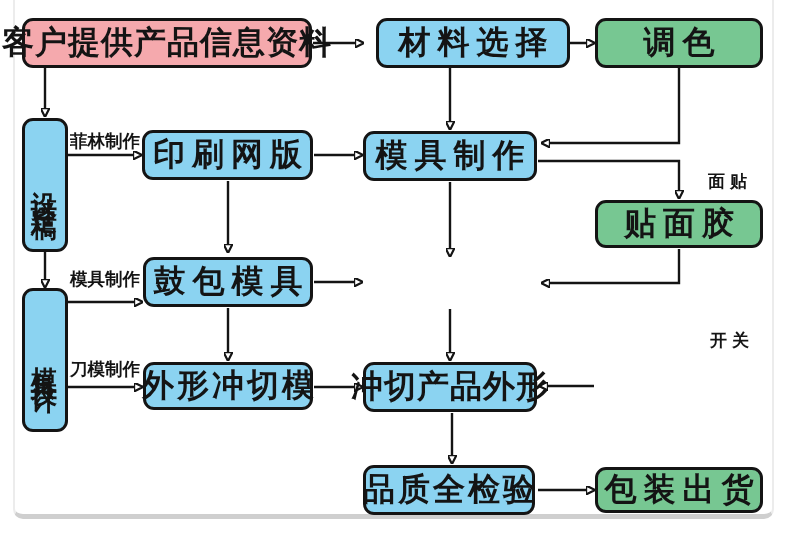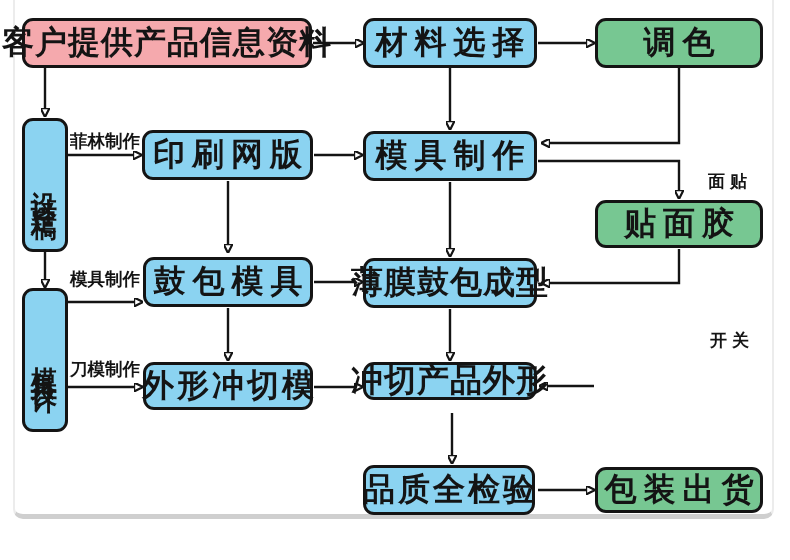--- a/index.html
+++ b/index.html
@@ -104,41 +104,40 @@
     <path d="M68,387 H135" marker-end="url(#ah)"></path>
     <path d="M314,387 H355" marker-end="url(#ah)"></path>
     <path d="M450,309 V353" marker-end="url(#ah)"></path>
     <path d="M594,386 H547" marker-end="url(#ah)"></path>
     <path d="M452,413 V456" marker-end="url(#ah)"></path>
     <path d="M538,490 H587" marker-end="url(#ah)"></path>
   </svg>
 
   <div class="node pink" style="left:22px; top:18px; width:290px; height:50px;">客户提供产品信息资料</div>
 
-  <div class="node blue sp" style="left:363px; top:18px; width:174px; height:50px;">材料选择</div>
+  <div class="node blue sp" style="left:376px; top:18px; width:194px; height:50px;">材料选择</div>
 
   <div class="node green sp" style="left:595px; top:18px; width:168px; height:50px;">调色</div>
 
   <div class="node blue vert" style="left:22px; top:118px; width:46px; height:134px;">设计定稿</div>
 
   <div class="node blue sp" style="left:142px; top:130px; width:171px; height:50px;">印刷网版</div>
 
   <div class="node blue sp" style="left:363px; top:131px; width:174px; height:50px;">模具制作</div>
 
   <div class="node green sp" style="left:595px; top:200px; width:168px; height:48px;">贴面胶</div>
 
   <div class="node blue sp" style="left:143px; top:257px; width:170px; height:50px;">鼓包模具</div>
 
-  <div class="node blue" style="left:363px; top:258px; width:174px; height:50px;">薄膜鼓包成型</div>
 
   <div class="node blue vert" style="left:22px; top:288px; width:46px; height:144px;">模具设计</div>
 
   <div class="node blue sm" style="left:143px; top:362px; width:170px; height:48px;">外形冲切模</div>
 
-  <div class="node blue" style="left:363px; top:362px; width:174px; height:38px;">冲切产品外形</div>
+  <div class="node blue" style="left:363px; top:362px; width:174px; height:50px;">冲切产品外形</div>
 
 
   <div class="node blue sm" style="left:363px; top:465px; width:172px; height:50px;">品质全检验</div>
 
   <div class="node green sp" style="left:595px; top:467px; width:168px; height:46px;">包装出货</div>
 
   <div class="edge-label" style="left:70px; top:129px;">菲林制作</div>
 
   <div class="edge-label" style="left:70px; top:267px;text-align:right;">模具制作</div>
 

